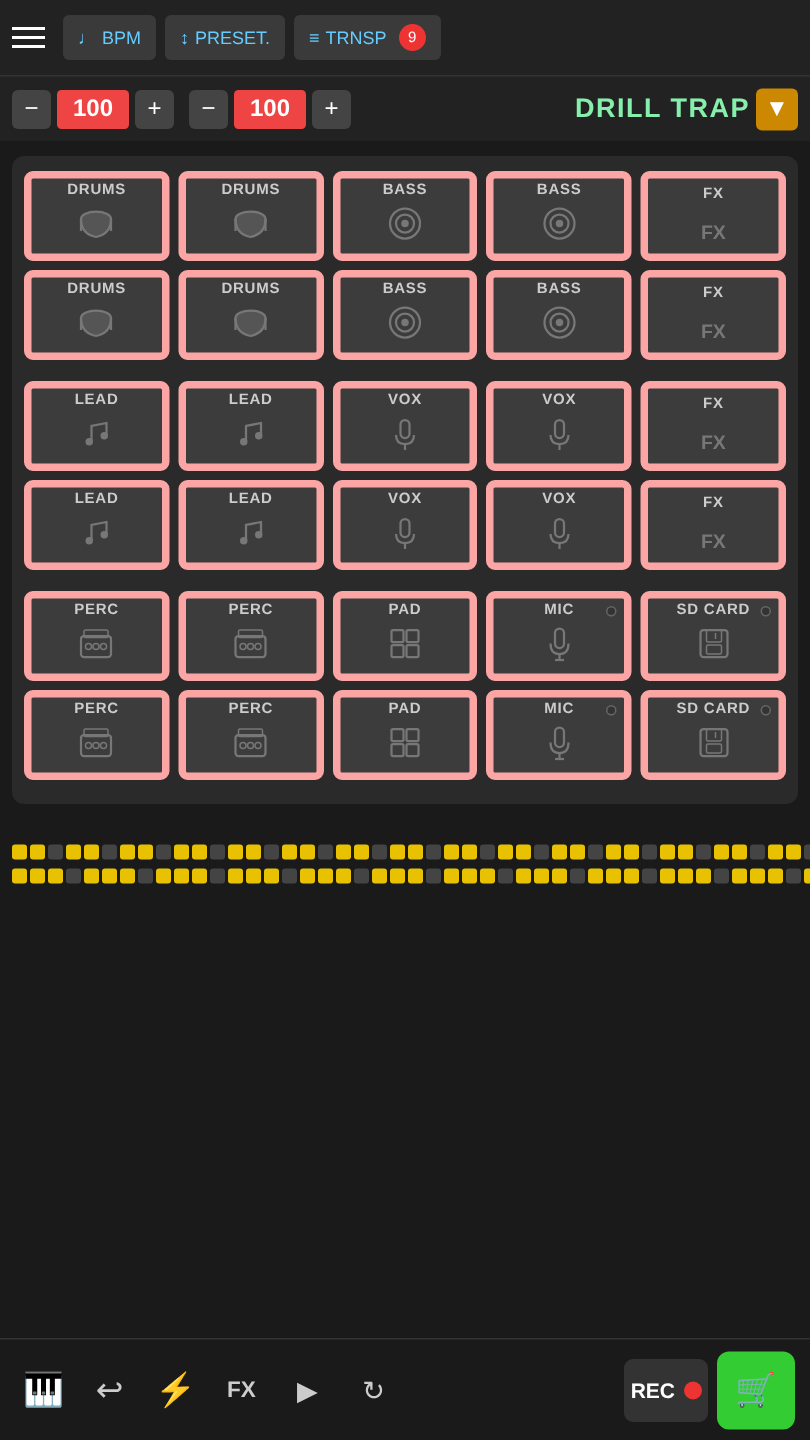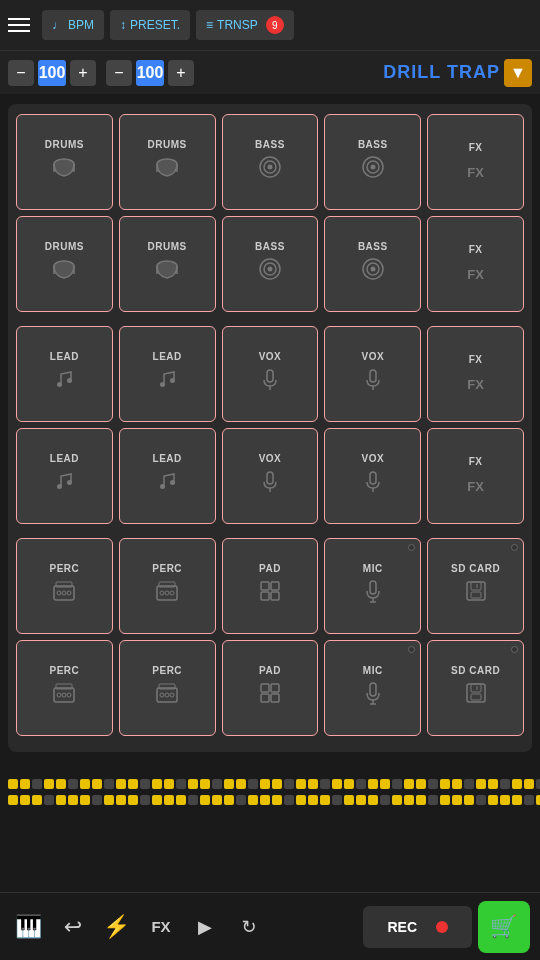--- a/index.html
+++ b/index.html
@@ -80,41 +80,41 @@
       width: 26px;
       height: 26px;
       border-radius: 4px;
       font-size: 16px;
       cursor: pointer;
       display: flex;
       align-items: center;
       justify-content: center;
     }
     .ctrl-val {
-      background: #3b82f6;
+      background: #ef4444;
       color: #fff;
       font-size: 16px;
       font-weight: bold;
-      width: 28px;
+      width: 48px;
       text-align: center;
       height: 26px;
       line-height: 26px;
       border-radius: 3px;
     }
     .preset-name-box {
       flex: 1;
       display: flex;
       align-items: center;
       justify-content: flex-end;
       gap: 4px;
     }
     .preset-name {
       font-size: 18px;
       font-weight: bold;
-      color: #3b82f6;
+      color: #86efac;
       letter-spacing: 1px;
     }
     .dropdown-arrow {
       background: #c80;
       border: none;
       color: #fff;
       border-radius: 4px;
       width: 28px;
       height: 28px;
       font-size: 16px;
@@ -137,24 +137,24 @@
       gap: 6px;
       margin-bottom: 6px;
     }
     .grid-cell {
       background: #3c3c3c;
       border-radius: 6px;
       display: flex;
       flex-direction: column;
       align-items: center;
       justify-content: center;
-      height: 96px;
+      height: 60px;
       cursor: pointer;
       position: relative;
-      border: 1px solid #fca5a5;
+      border: 5px solid #fca5a5;
     }
     .cell-label {
       font-size: 10px;
       font-weight: bold;
       color: #ccc;
       margin-bottom: 4px;
       letter-spacing: 0.5px;
     }
     .cell-icon {
       font-size: 22px;
@@ -223,25 +223,25 @@
     }
     .rec-btn {
       margin-left: auto;
       background: #333;
       border: none;
       color: #fff;
       font-size: 14px;
       font-weight: bold;
       border-radius: 6px;
       height: 42px;
-      padding: 0 24px;
+      padding: 0 4px;
       cursor: pointer;
       display: flex;
       align-items: center;
-      gap: 19px;
+      gap: 6px;
     }
     .rec-dot {
       width: 12px;
       height: 12px;
       background: #e33;
       border-radius: 50%;
     }
     .cart-btn {
       background: #3c3;
       border: none;

